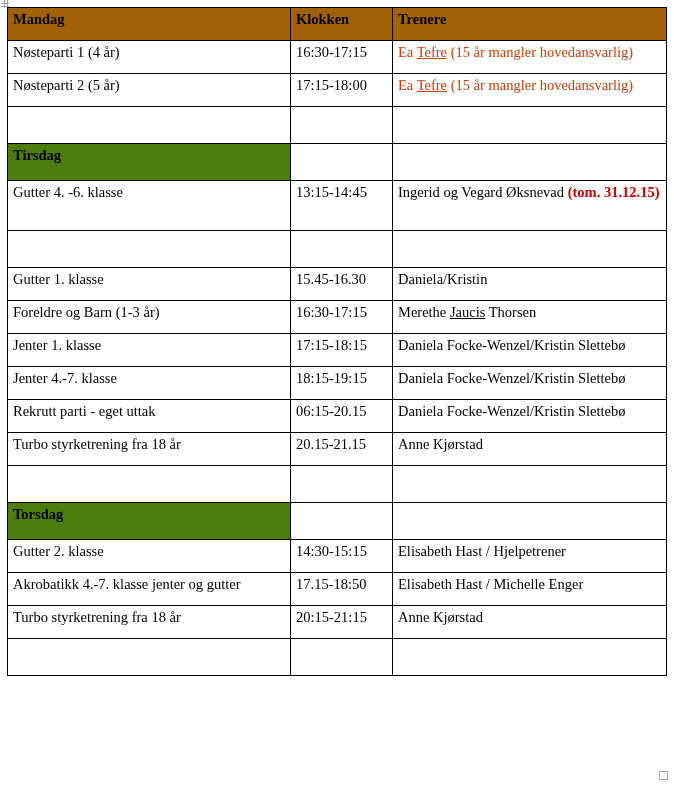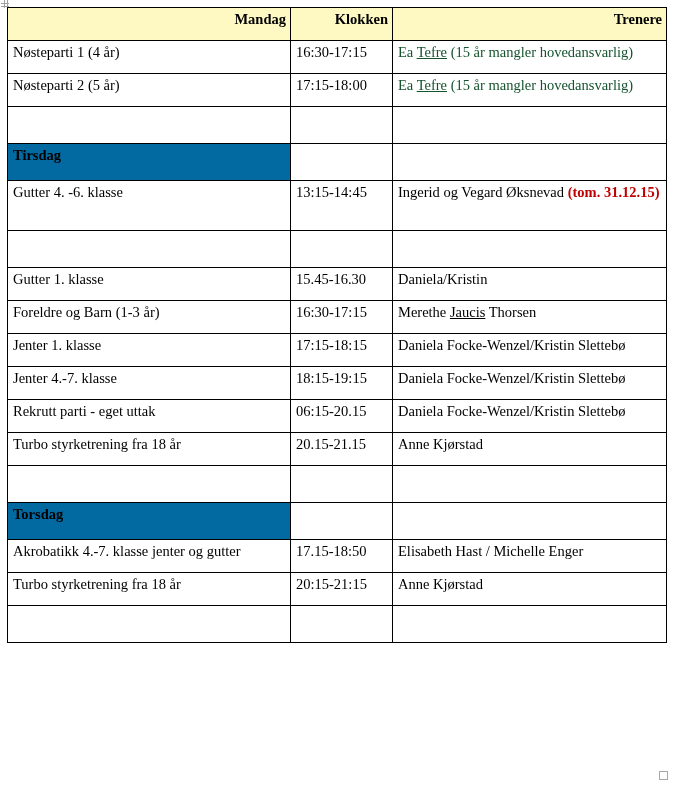--- a/index.html
+++ b/index.html
@@ -82,39 +82,38 @@
     color: #000000;
     word-wrap: break-word;
     overflow: hidden;
   }
 
   col.c-activity { width: 283px; }
   col.c-time     { width: 102px; }
   col.c-coach    { width: 274px; }
 
   tr.header-row td {
-    background: #fef9c3;
+    background: #a16207;
     font-weight: bold;
     height: 26px;
-    text-align: right;
   }
   td.day-cell {
-    background: #0369a1;
+    background: #4d7c0f;
     font-weight: bold;
   }
   tr.day-row td.plain-cell {
     background: #ffffff;
   }
 
   tr.normal-row td { height: 26px; }
   tr.empty-row td  { height: 30px; }
   tr.two-line-row td { height: 43px; }
   tr.day-row td { height: 30px; }
 
-  .red       { color: #14532d; }
+  .red       { color: #c2410c; }
   .red-bold  { color: #c00000; font-weight: bold; }
 
   
   .squiggle {
     text-decoration-line: underline;
     text-decoration-style: wavy;
     text-decoration-color: #e03030;
     text-decoration-thickness: 1px;
     text-underline-offset: 1px;
     text-decoration: underline;
@@ -204,20 +203,25 @@
           <td></td>
           <td></td>
           <td></td>
         </tr>
         <tr class="day-row">
           <td class="day-cell">Torsdag</td>
           <td class="plain-cell"></td>
           <td class="plain-cell"></td>
         </tr>
         <tr class="normal-row">
+          <td>Gutter 2. klasse</td>
+          <td>14:30-15:15</td>
+          <td>Elisabeth Hast / Hjelpetrener</td>
+        </tr>
+        <tr class="normal-row">
           <td>Akrobatikk 4.-7. klasse jenter og gutter</td>
           <td>17.15-18:50</td>
           <td>Elisabeth Hast / Michelle Enger</td>
         </tr>
         <tr class="normal-row">
           <td>Turbo styrketrening fra 18 år</td>
           <td>20:15-21:15</td>
           <td>Anne Kjørstad</td>
         </tr>
         <tr class="empty-row">

